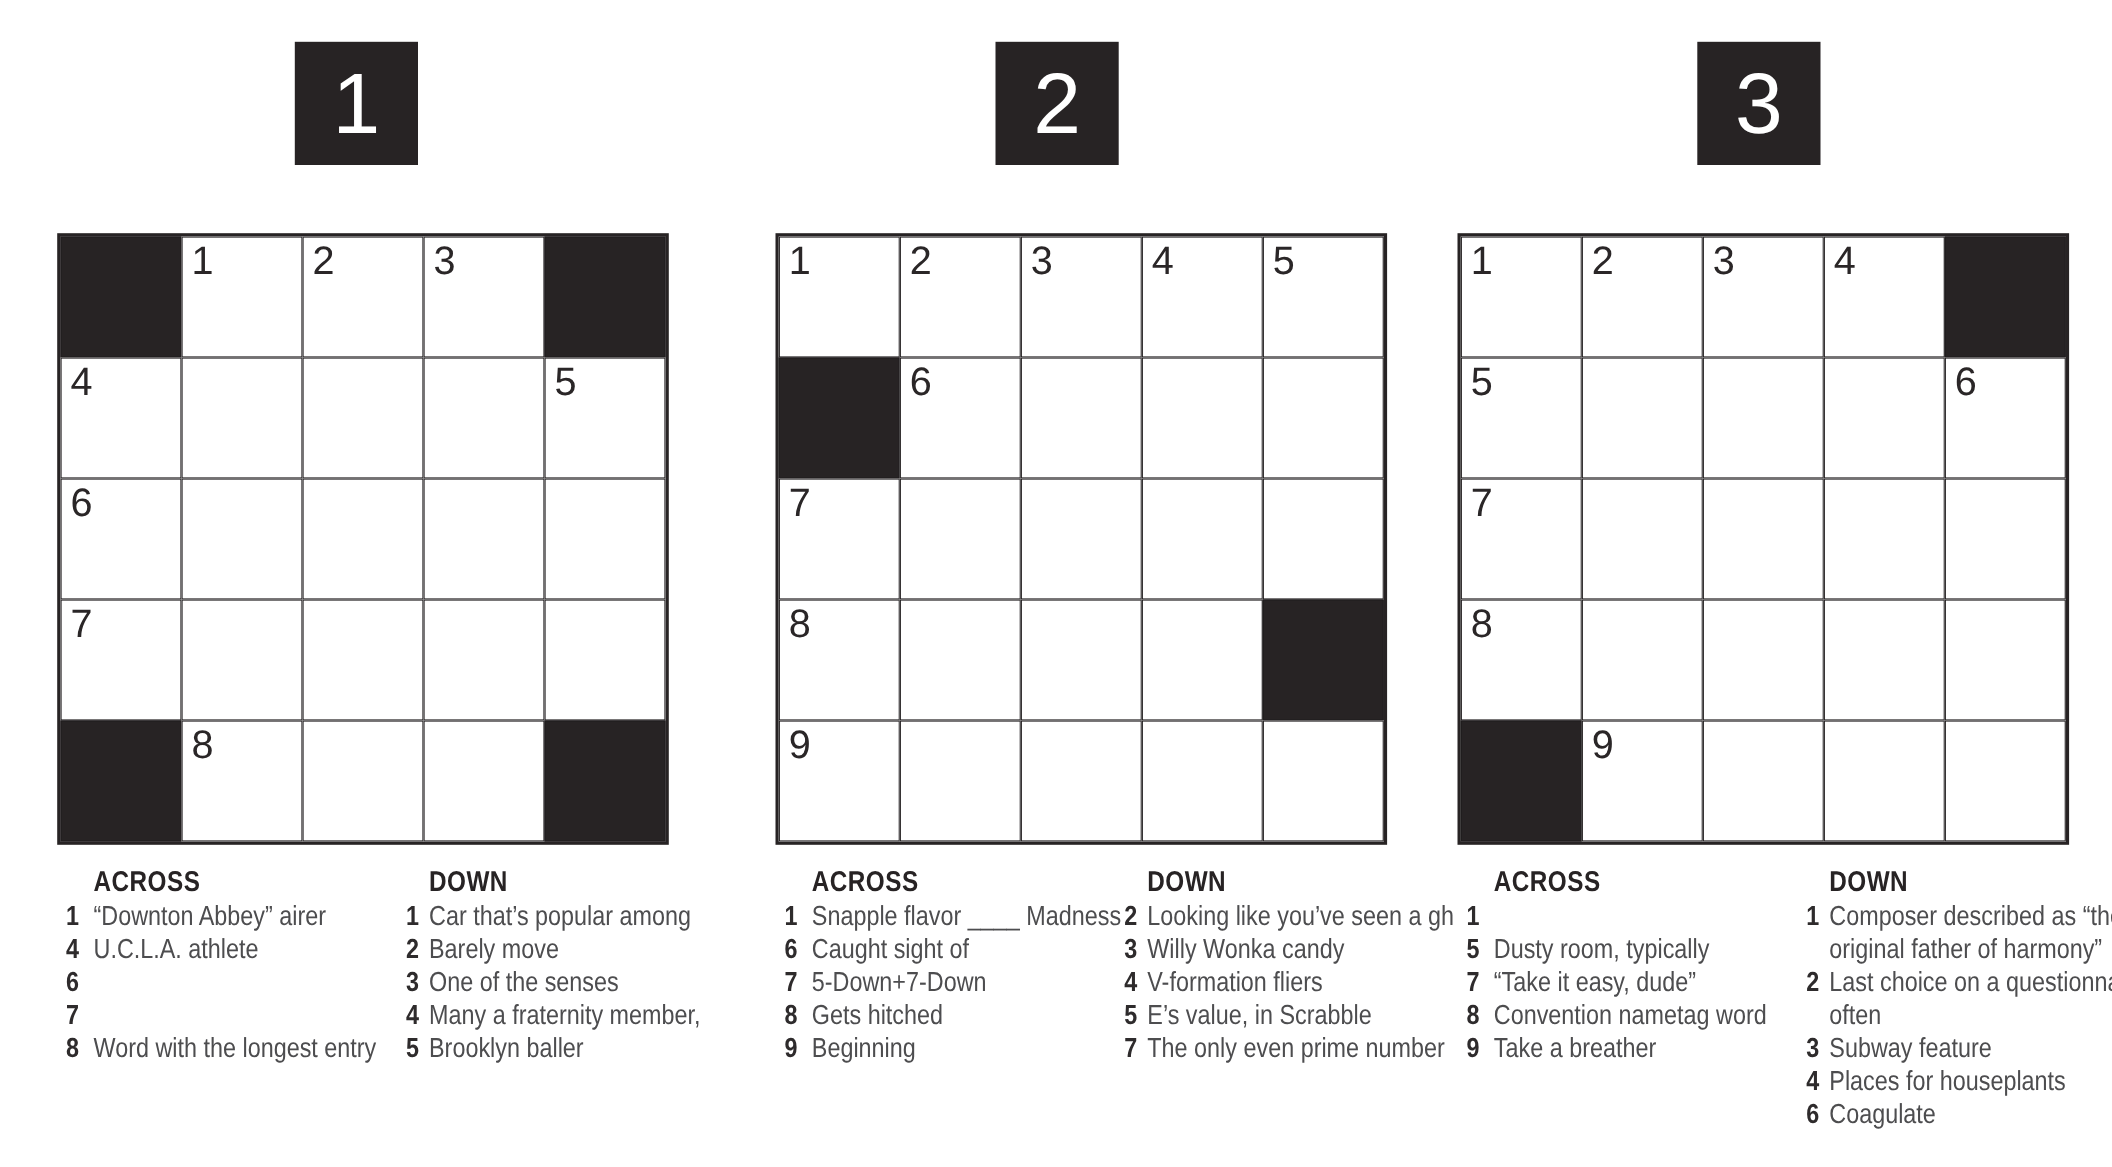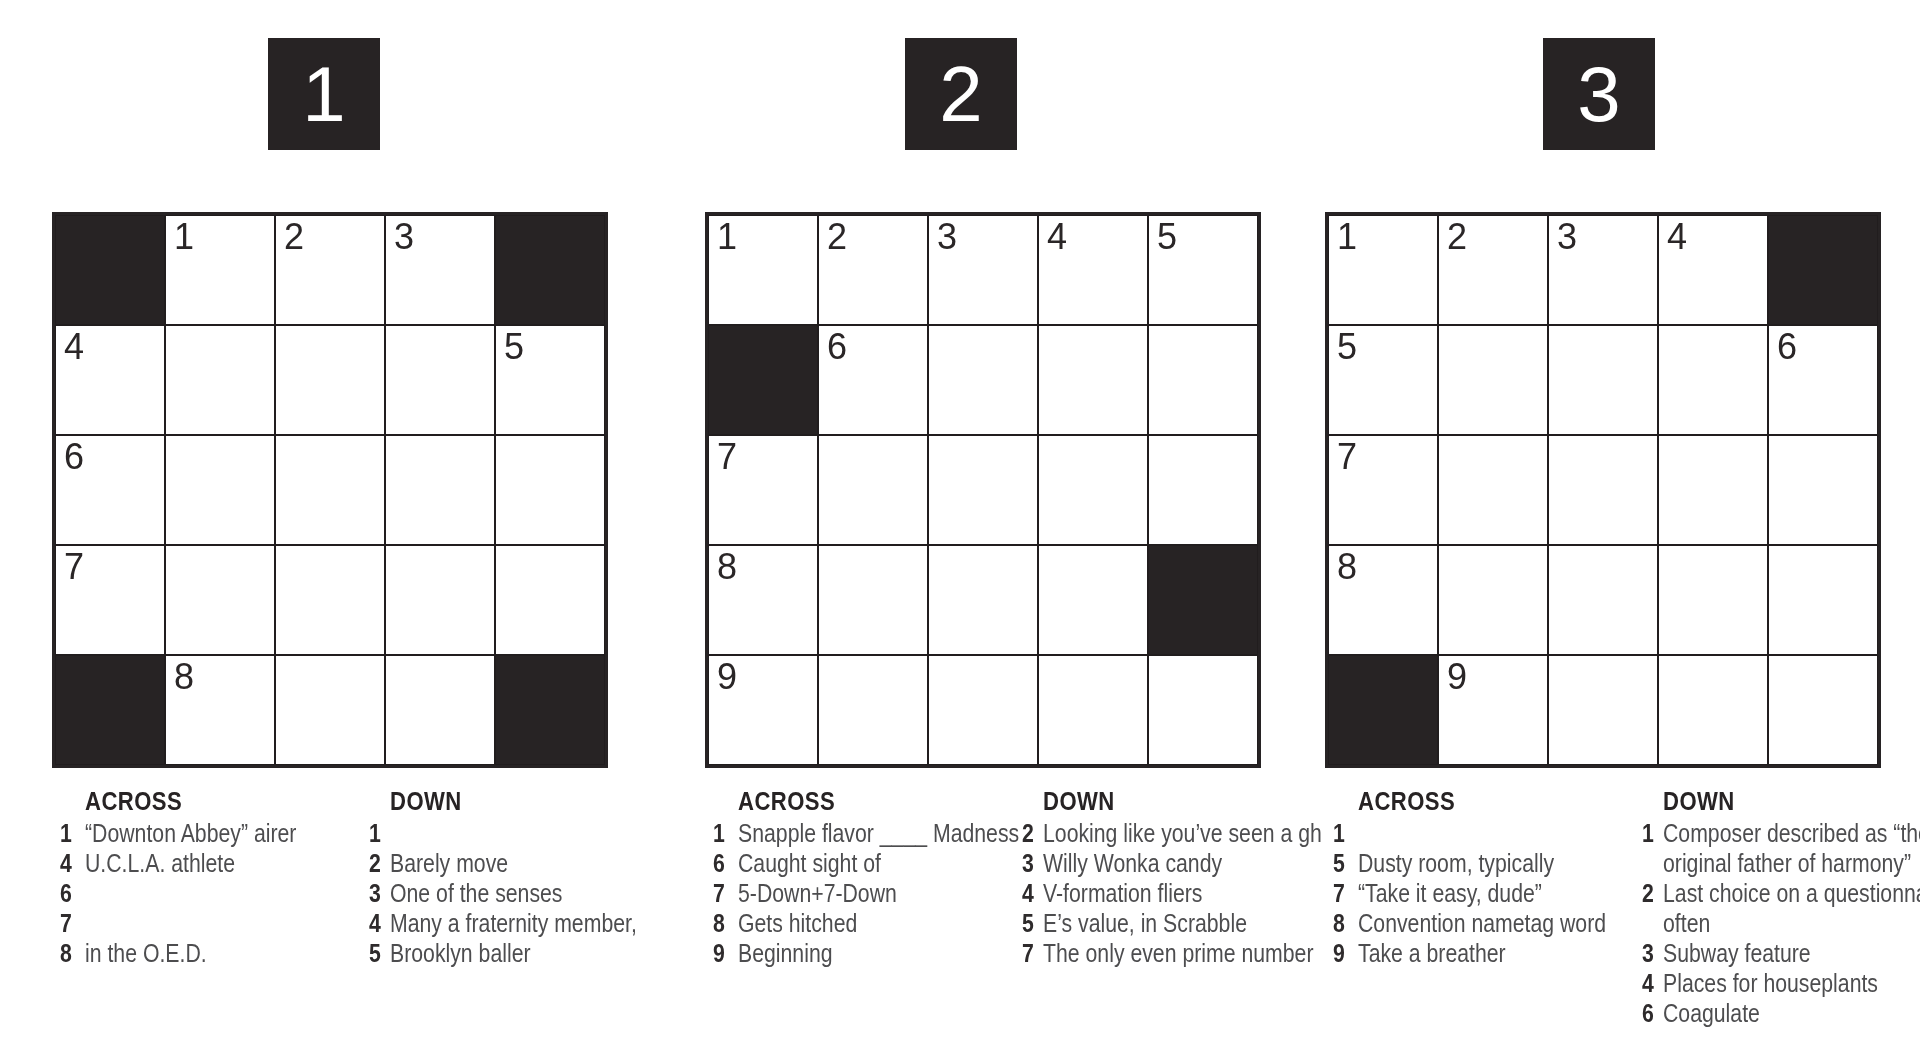--- a/index.html
+++ b/index.html
@@ -101,29 +101,30 @@
         </div>
         <div class="clue">
           <span class="clue-num" style="width: 20px; margin-right: 13px;"><span class="narrow-r">6</span></span>
         </div>
         <div class="clue">
           <span class="clue-num" style="width: 20px; margin-right: 13px;"><span class="narrow-r">7</span></span>
         </div>
         <div class="clue">
           <span class="clue-num" style="width: 20px; margin-right: 13px;"><span class="narrow-r">8</span></span>
           <div class="clue-lines">
-            <div class="clue-line"><span class="narrow">in the O.E.D.</span></div>
+            <div class="clue-line"><span class="narrow">Word with the longest entry</span></div>
           </div>
         </div>
       </div>
       <div class="clue-col" style="left: 367px; top: 786px;">
         <div class="clue-header" style="margin-left: 23px;"><span class="narrow">DOWN</span></div>
         <div class="clue">
           <span class="clue-num" style="width: 14px; margin-right: 9px;"><span class="narrow-r">1</span></span>
           <div class="clue-lines">
+            <div class="clue-line"><span class="narrow">Car that’s popular among</span></div>
           </div>
         </div>
         <div class="clue">
           <span class="clue-num" style="width: 14px; margin-right: 9px;"><span class="narrow-r">2</span></span>
           <div class="clue-lines">
             <div class="clue-line"><span class="narrow">Barely move</span></div>
           </div>
         </div>
         <div class="clue">
           <span class="clue-num" style="width: 14px; margin-right: 9px;"><span class="narrow-r">3</span></span>

